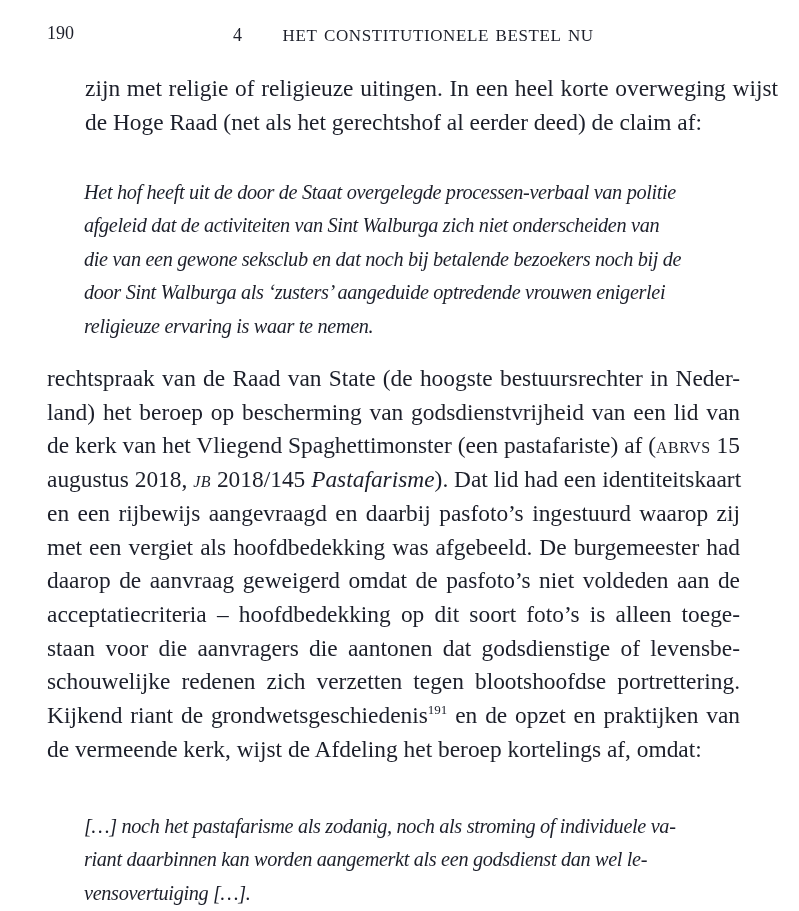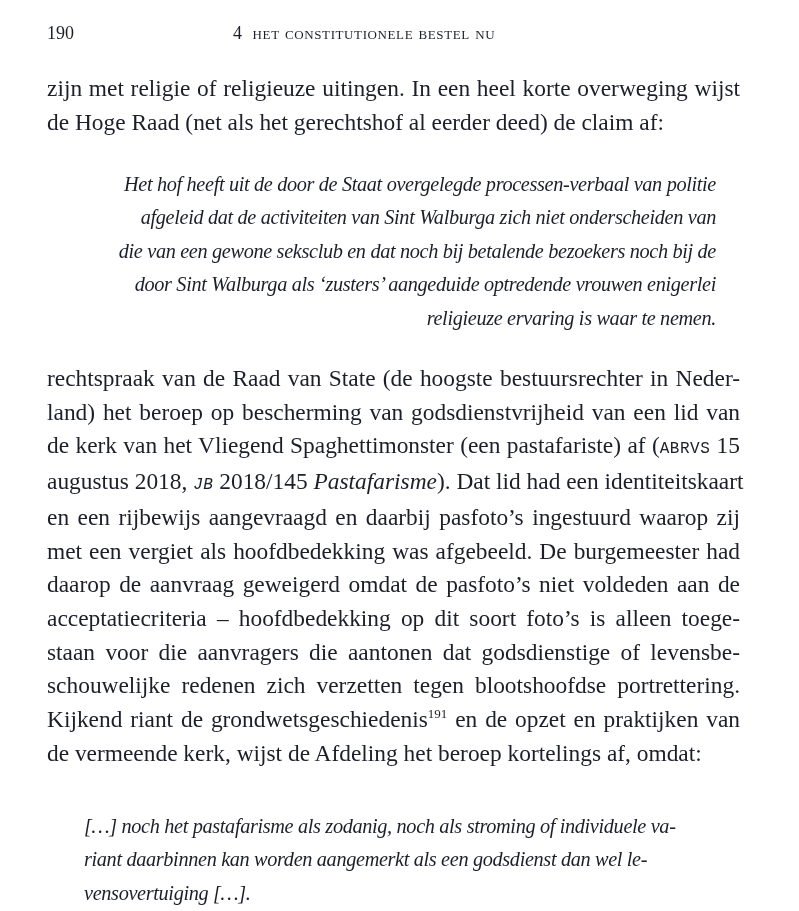--- a/index.html
+++ b/index.html
@@ -8,56 +8,56 @@
       color: #1c1f2a;
       font-family: "Liberation Serif", "DejaVu Serif", serif;
     }
     .running-head {
       position: absolute; top: 20px; left: 47px; width: 691px; height: 26px;
       font-size: 18px; line-height: 26px;
     }
     .page-number { position: absolute; left: 0; top: 0; text-align: center; }
     .chapter-title { position: absolute; left: 186px; top: 0; letter-spacing: 0.6px; }
     .chapter-title .num { margin-right: 10px; }
-    .chapter-title .title { font-variant: small-caps; text-transform: lowercase; font-size: 19px; }
+    .chapter-title .title { font-variant: small-caps; text-transform: lowercase; font-size: 24px; margin-left: 30px; }
     .para {
       position: absolute; left: 47px; width: 693px;
       font-size: 23.4px; line-height: 33.7px;
       text-align: justify; hyphens: manual;
     }
     .para .ln { display: block; text-align: justify; text-align-last: justify; white-space: nowrap; }
     .para .ln.last { text-align-last: left; }
     .quote {
       position: absolute; left: 76px; width: 640px;
       font-style: italic; font-size: 20.3px; line-height: 33.4px;
       letter-spacing: -0.35px;
     }
     .quote .ln { display: block; white-space: nowrap; }
-    .sc { font-variant: small-caps; text-transform: lowercase; letter-spacing: 0.5px; font-family: Liberation Mono, monospace; }
+    .sc { font-variant: small-caps; text-transform: lowercase; letter-spacing: 0.5px; }
     .it { font-style: italic; }
     sup.fn { font-size: 13px; vertical-align: 9px; line-height: 0; }
-    #p1 { top: 72px; }
+    #p1 { top: 72px; margin-left: 38px; }
     #q1 { top: 168px; }
     #p2 { top: 362px; }
     #q2 { top: 802px; }
   </style>
 </head>
 <body>
 
 <header class="running-head">
   <span class="page-number">190</span>
   <span class="chapter-title"><span class="num">4</span><span class="title">Het constitutionele bestel nu</span></span>
 </header>
 
 <div class="para" id="p1">
   <span class="ln">zijn met religie of religieuze uitingen. In een heel korte overweging wijst</span>
   <span class="ln last">de Hoge Raad (net als het gerechtshof al eerder deed) de claim af:</span>
 </div>
 
-<blockquote class="quote" id="q1" style="margin:0;text-align:right;">
+<blockquote class="quote" id="q1" style="margin:8px;">
   <span class="ln">Het hof heeft uit de door de Staat overgelegde processen-verbaal van politie</span>
   <span class="ln">afgeleid dat de activiteiten van Sint Walburga zich niet onderscheiden van</span>
   <span class="ln">die van een gewone seksclub en dat noch bij betalende bezoekers noch bij de</span>
   <span class="ln">door Sint Walburga als ‘zusters’ aangeduide optredende vrouwen enigerlei</span>
   <span class="ln">religieuze ervaring is waar te nemen.</span>
 </blockquote>
 
 <div class="para" id="p2">
   <span class="ln">rechtspraak van de Raad van State (de hoogste bestuursrechter in Neder-</span>
   <span class="ln">land) het beroep op bescherming van godsdienstvrijheid van een lid van</span>

